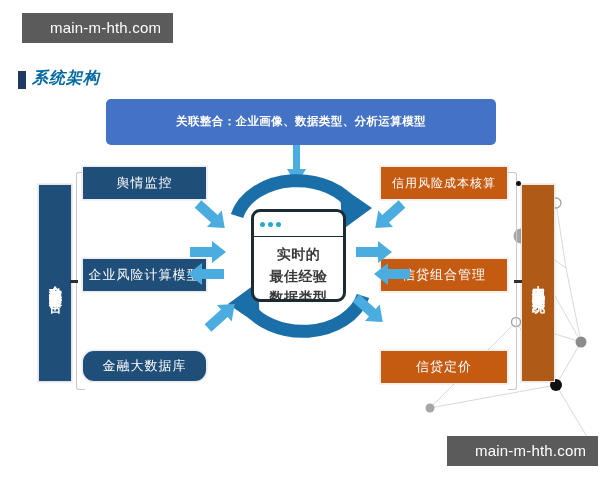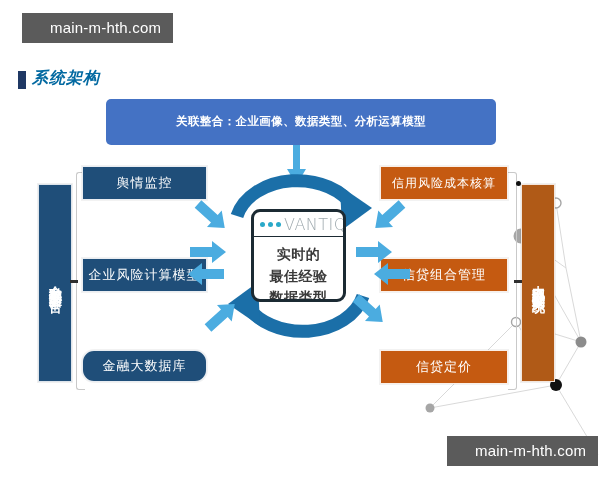--- a/index.html
+++ b/index.html
@@ -279,21 +279,20 @@
       </g>
     </svg>
 
     <div id="window">
       <div id="window-titlebar">
         <span id="window-dots">
             <i></i>
             <i></i>
             <i></i>
           </span>
-        <span id="vantiq-logo">VANTIQ</span>
       </div>
       <div id="window-body">
         <div>实时的</div>
         <div>最佳经验</div>
         <div>数据类型</div>
       </div>
     </div>
   </div>
 
   <div class="watermark" id="wm-bottom">main-m-hth.com</div>

